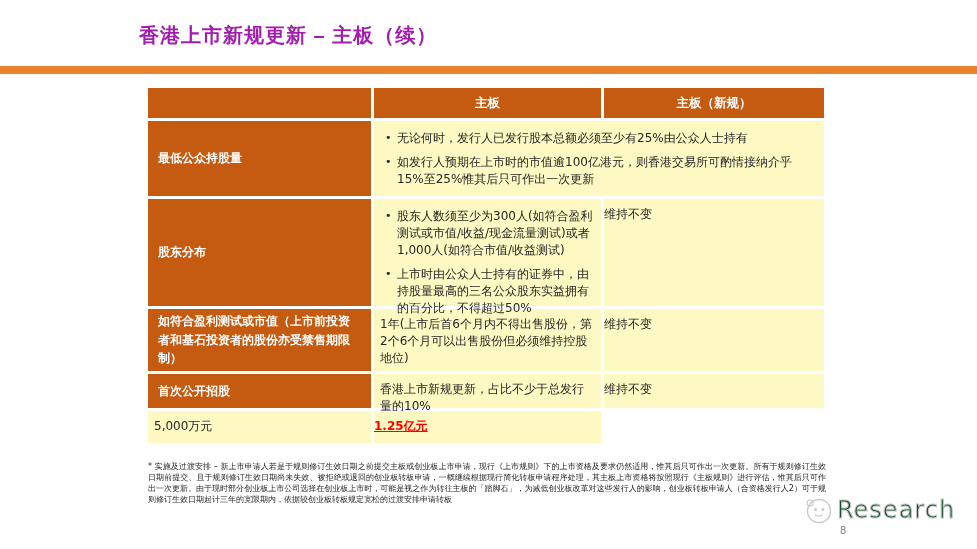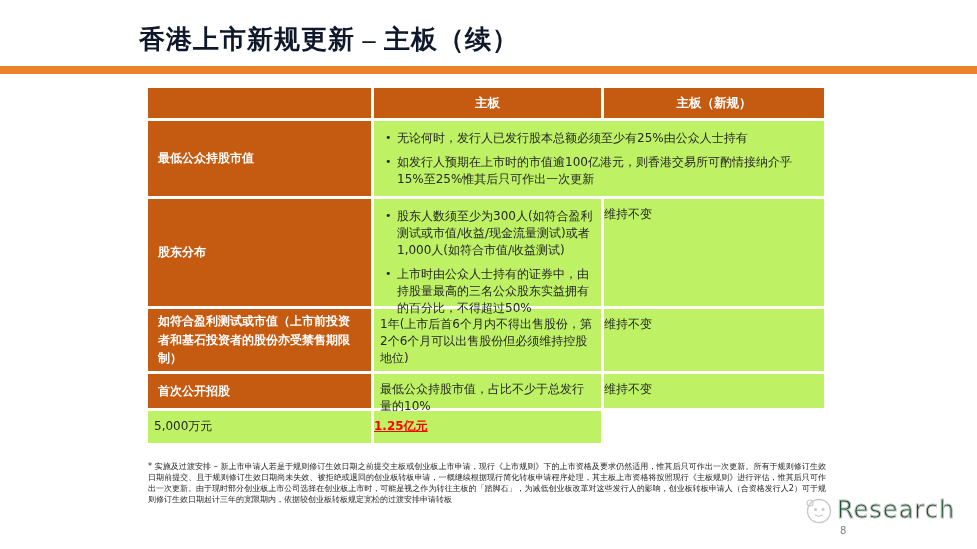--- a/index.html
+++ b/index.html
@@ -6,39 +6,39 @@
   body{
     width:977px;height:549px;
     background:#ffffff;
     position:relative;
     overflow:hidden;
     font-family:"DejaVu Sans","Liberation Sans",sans-serif;
     color:#262626;
   }
   .page-title{
     position:absolute;left:139px;top:22px;
-    font-family:Liberation Serif, serif;
-    font-size:26px;font-weight:bold;color:#0f172a;
+    font-family:Liberation Sans, sans-serif;
+    font-size:20px;font-weight:bold;color:#a21caf;
     letter-spacing:1px;white-space:nowrap;
   }
   .accent-bar{
     position:absolute;left:0;top:66px;width:977px;height:8px;
     background:#E8822D;
   }
   .rules-table{
     position:absolute;left:148px;top:88px;width:628px;
     display:grid;
     grid-template-columns:223px 227px 220px;
     grid-template-rows:30px 75px 107px 62px 34px 32px;
     gap:3px;
     font-size:12px;line-height:1.42;
   }
   .cell{box-sizing:border-box;}
   .orange{background:#C55A11;color:#ffffff;font-weight:bold;}
-  .gray{background:#bef264;color:#262626;}
+  .gray{background:#fef9c3;color:#262626;}
   .head{display:flex;align-items:center;justify-content:center;font-size:12.5px;}
   .label{display:flex;align-items:center;padding:4px 10px;line-height:1.55;}
   .merged{grid-column:2/4;}
   .main-cell{padding:7px 8px 6px 8px;}
   .plain-cell{padding:7px 6px 0 6px;}
   .new-cell{padding:7px 8px 6px 0;}
   .bullet{position:relative;padding-left:15px;margin:2px 0 7px 0;}
   .bullet::before{content:"\2022";position:absolute;left:3px;top:0;font-size:11px;}
   .red-underline{color:#FF0000;font-weight:bold;text-decoration:underline;text-decoration-color:#FF0000;}
   .footnote{
@@ -64,39 +64,39 @@
 
 <div class="page-title">香港上市新规更新 – 主板（续）</div>
 <div class="accent-bar"></div>
 
 <div class="rules-table">
 
   <div class="cell orange head"></div>
   <div class="cell orange head">主板</div>
   <div class="cell orange head">主板（新规）</div>
 
-  <div class="cell orange label">最低公众持股市值</div>
+  <div class="cell orange label">最低公众持股量</div>
   <div class="cell gray merged main-cell">
     <div class="bullet"><span>无论何时，发行人已发行股本总额必须至少有25%由公众人士持有</span></div>
     <div class="bullet"><span>如发行人预期在上市时的市值逾100亿港元，则香港交易所可酌情接纳介乎15%至25%惟其后只可作出一次更新</span></div>
   </div>
 
   <div class="cell orange label">股东分布</div>
   <div class="cell gray main-cell">
     <div class="bullet"><span>股东人数须至少为300人(如符合盈利测试或市值/收益/现金流量测试)或者1,000人(如符合市值/收益测试)</span></div>
     <div class="bullet"><span>上市时由公众人士持有的证券中，由持股量最高的三名公众股东实益拥有的百分比，不得超过50%</span></div>
   </div>
   <div class="cell gray new-cell">维持不变</div>
 
   <div class="cell orange label">如符合盈利测试或市值（上市前投资者和基石投资者的股份亦受禁售期限制）</div>
   <div class="cell gray plain-cell">1年(上市后首6个月内不得出售股份，第2个6个月可以出售股份但必须维持控股地位)</div>
   <div class="cell gray new-cell">维持不变</div>
 
   <div class="cell orange label">首次公开招股</div>
-  <div class="cell gray plain-cell">最低公众持股市值，占比不少于总发行量的10%</div>
+  <div class="cell gray plain-cell">香港上市新规更新，占比不少于总发行量的10%</div>
   <div class="cell gray new-cell">维持不变</div>
 
   <div class="cell gray plain-cell">5,000万元</div>
   <div class="cell gray new-cell">
     <span class="red-underline">1.25亿元</span>
   </div>
 </div>
 
 <div class="footnote">* 实施及过渡安排 – 新上市申请人若是于规则修订生效日期之前提交主板或创业板上市申请，现行《上市规则》下的上市资格及要求仍然适用，惟其后只可作出一次更新。所有于规则修订生效日期前提交、且于规则修订生效日期尚未失效、被拒绝或退回的创业板转板申请，一概继续根据现行简化转板申请程序处理，其主板上市资格将按照现行《主板规则》进行评估，惟其后只可作出一次更新。由于现时部分创业板上市公司选择在创业板上市时，可能是视之作为转往主板的「踏脚石」，为减低创业板改革对这些发行人的影响，创业板转板申请人（合资格发行人2）可于规则修订生效日期起计三年的宽限期内，依据较创业板转板规定宽松的过渡安排申请转板</div>
 

